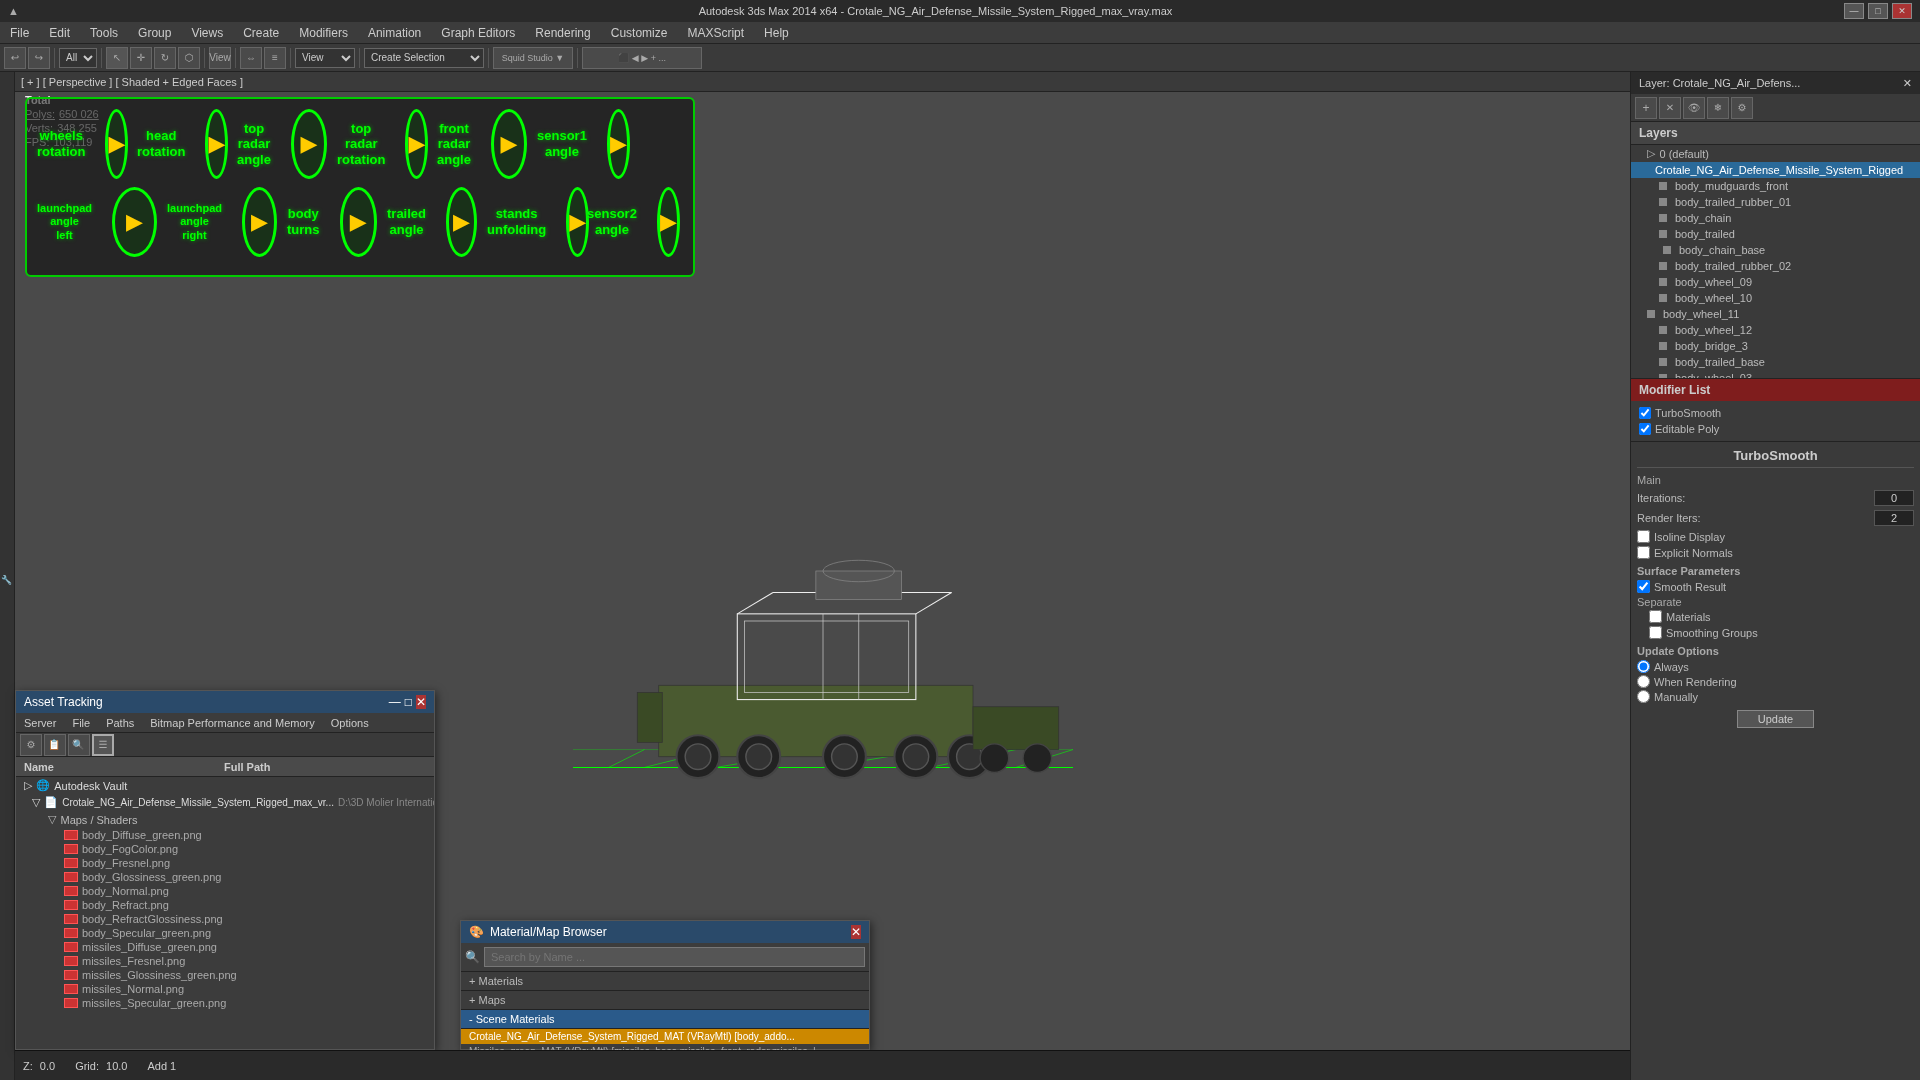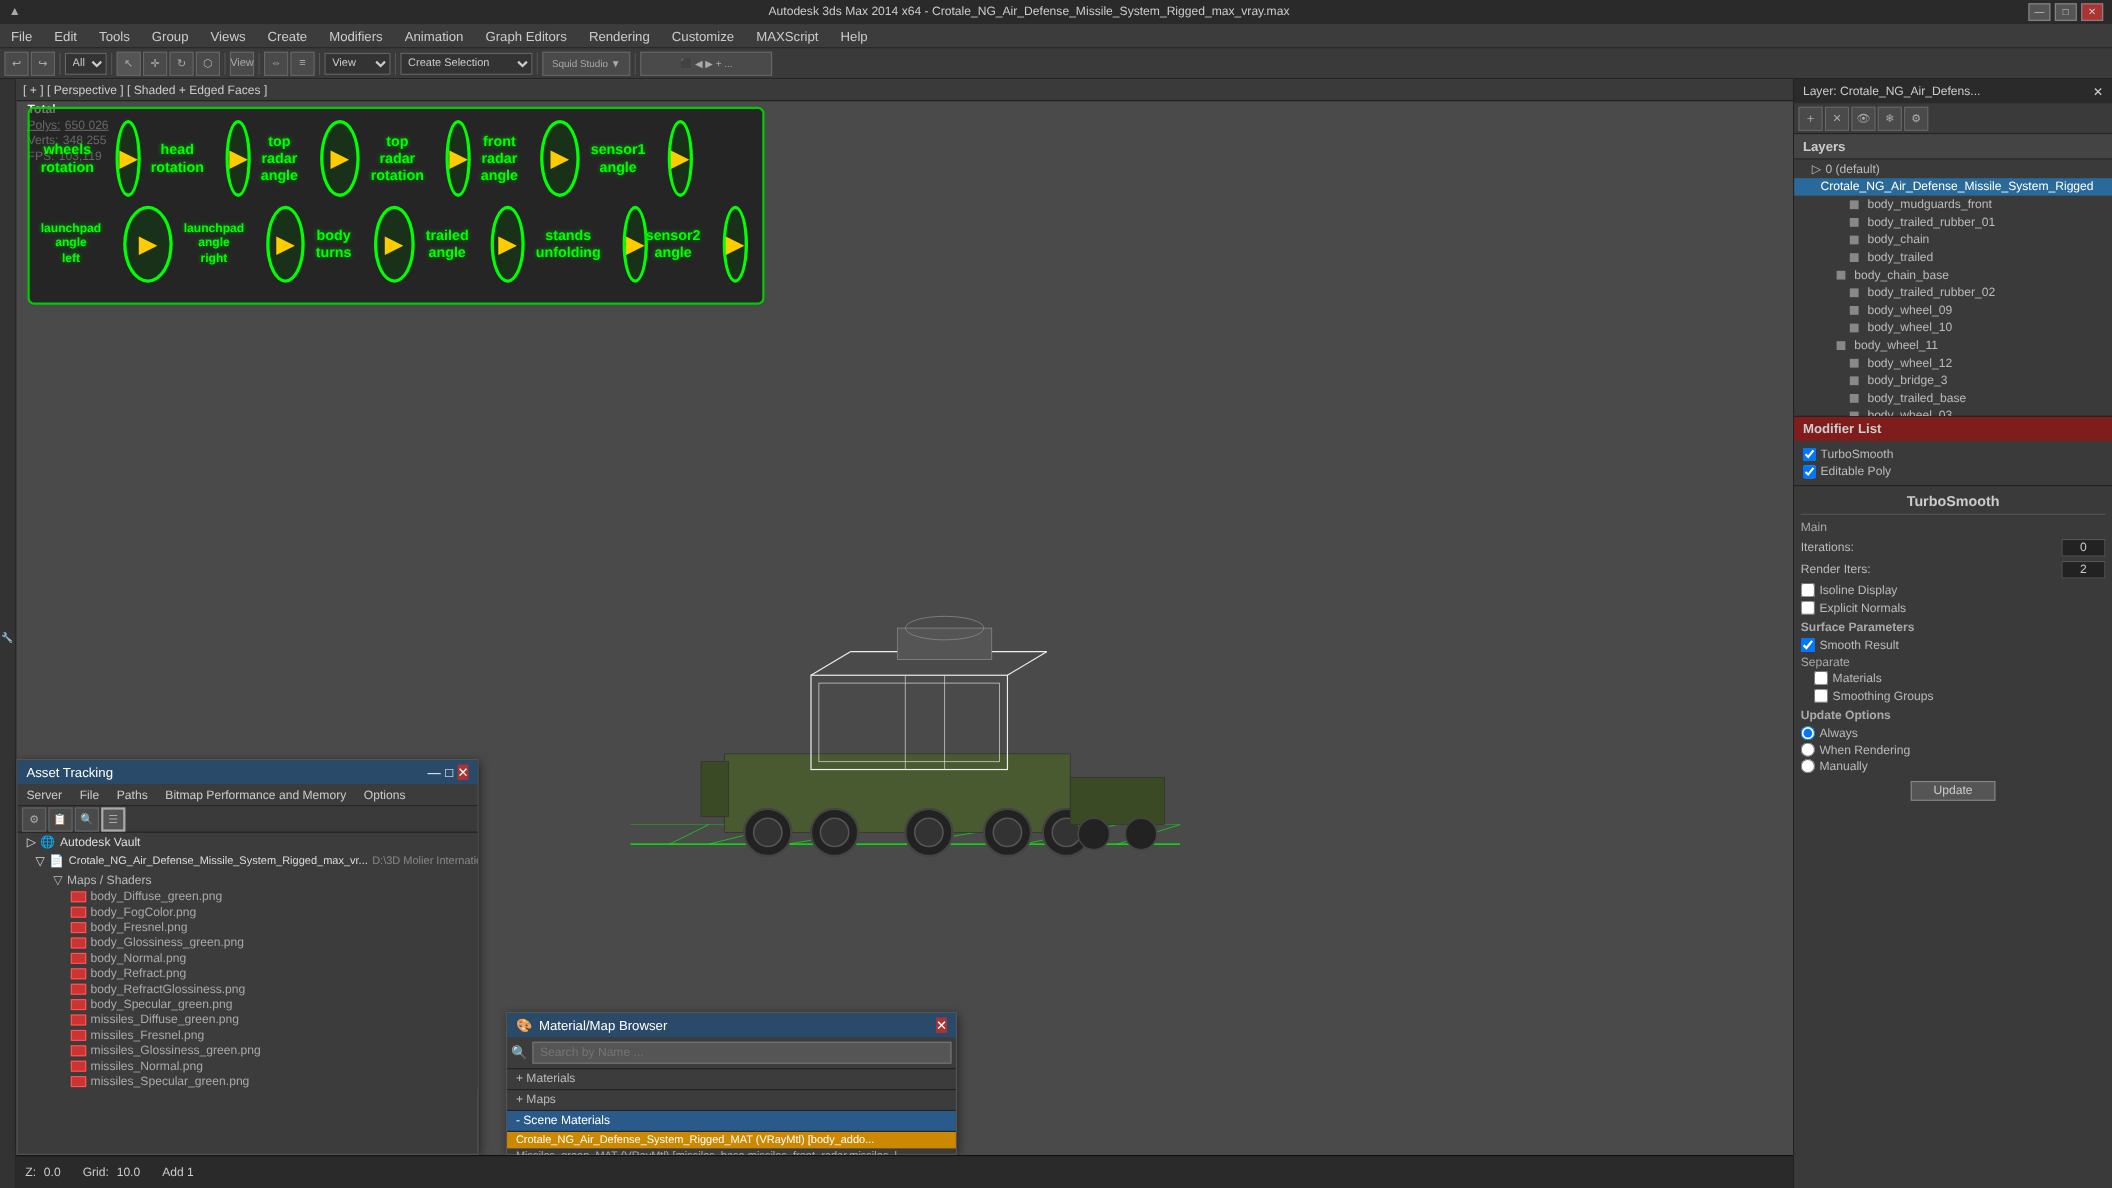--- a/index.html
+++ b/index.html
@@ -436,39 +436,39 @@
     <div id="layers-list">
       <div class="layer-item">
         <span>▷</span>
         <span>0 (default)</span>
       </div>
       <div class="layer-item selected" style="padding-left:24px;">
         <span>Crotale_NG_Air_Defense_Missile_System_Rigged</span>
       </div>
     </div>
 
-    <div style="max-height:200px; overflow-y:auto;margin-left:23px;">
+    <div style="max-height:200px; overflow-y:auto;">
       <div id="layers-items-container">
           <div class="layer-item" style="padding-left: 28px; font-size: 11px;">
             <span style="width: 8px; height: 8px; background: rgb(136, 136, 136); display: inline-block; margin-right: 4px;"></span>
             <span>body_mudguards_front</span>
           </div>
           <div class="layer-item" style="padding-left: 28px; font-size: 11px;">
             <span style="width: 8px; height: 8px; background: rgb(136, 136, 136); display: inline-block; margin-right: 4px;"></span>
             <span>body_trailed_rubber_01</span>
           </div>
           <div class="layer-item" style="padding-left: 28px; font-size: 11px;">
             <span style="width: 8px; height: 8px; background: rgb(136, 136, 136); display: inline-block; margin-right: 4px;"></span>
             <span>body_chain</span>
           </div>
           <div class="layer-item" style="padding-left: 28px; font-size: 11px;">
             <span style="width: 8px; height: 8px; background: rgb(136, 136, 136); display: inline-block; margin-right: 4px;"></span>
             <span>body_trailed</span>
           </div>
-          <div class="layer-item" style="padding-left: 16px; font-size: 11px; text-align: center;">
+          <div class="layer-item" style="padding-left: 32px; font-size: 11px; text-align: center;">
             <span style="width: 8px; height: 8px; background: rgb(136, 136, 136); display: inline-block; margin-right: 4px;"></span>
             <span>body_chain_base</span>
           </div>
           <div class="layer-item" style="padding-left: 28px; font-size: 11px;">
             <span style="width: 8px; height: 8px; background: rgb(136, 136, 136); display: inline-block; margin-right: 4px;"></span>
             <span>body_trailed_rubber_02</span>
           </div>
           <div class="layer-item" style="padding-left: 28px; font-size: 11px;">
             <span style="width: 8px; height: 8px; background: rgb(136, 136, 136); display: inline-block; margin-right: 4px;"></span>
             <span>body_wheel_09</span>
@@ -581,20 +581,24 @@
     <div class="asset-menu-item">File</div>
     <div class="asset-menu-item">Paths</div>
     <div class="asset-menu-item">Bitmap Performance and Memory</div>
     <div class="asset-menu-item">Options</div>
   </div>
   <div id="asset-toolbar">
     <div class="tb-btn">⚙</div>
     <div class="tb-btn">📋</div>
     <div class="tb-btn">🔍</div>
     <div class="tb-btn" style="background:#555; border:2px solid #aaa;">☰</div>
+  </div>
+  <div id="asset-column-header">
+    <div class="asset-col-name">Name</div>
+    <div class="asset-col-path">Full Path</div>
   </div>
   <div id="asset-list">
     <div class="asset-group">
       <div class="asset-group-header">
         <span>▷</span>
         <span>🌐</span>
         <span>Autodesk Vault</span>
       </div>
       <div style="padding-left:8px;">
         <div class="asset-group-header">

